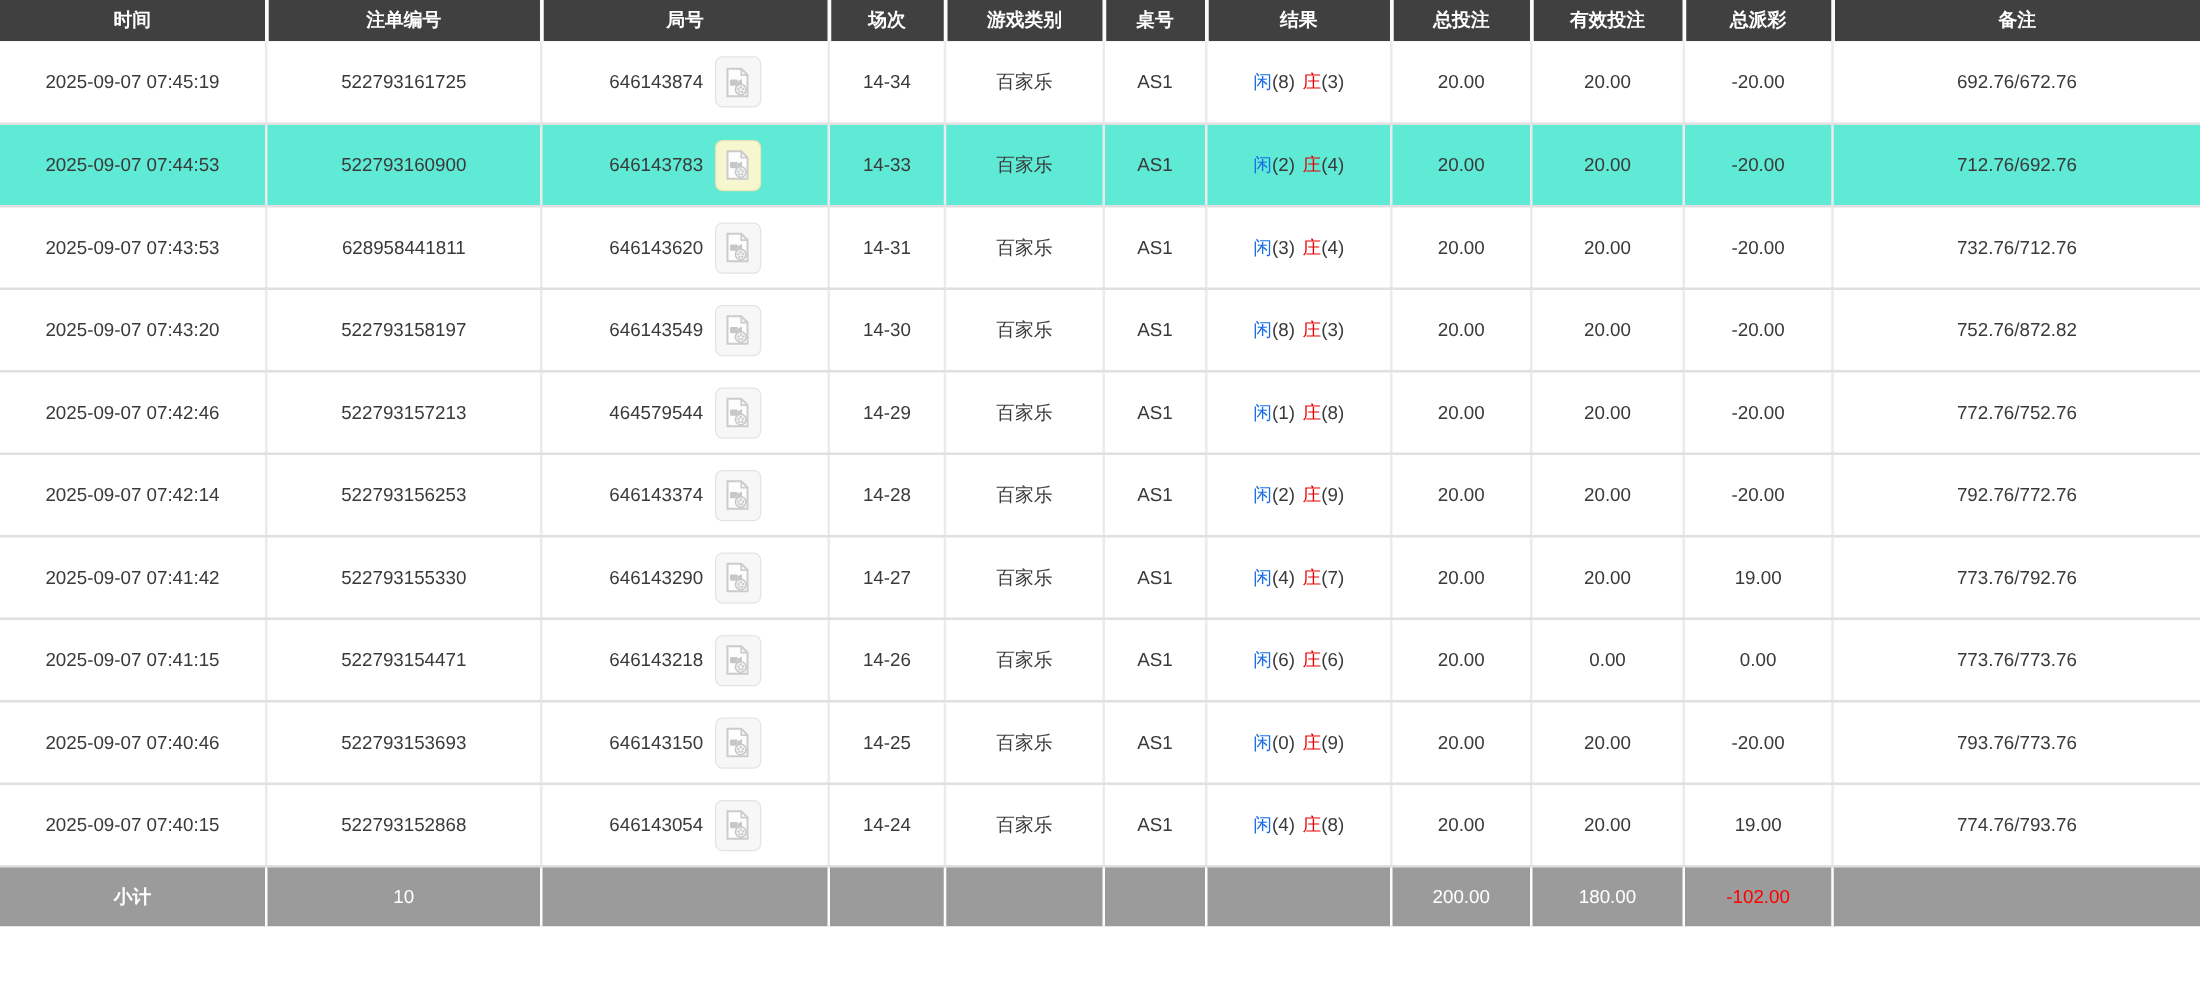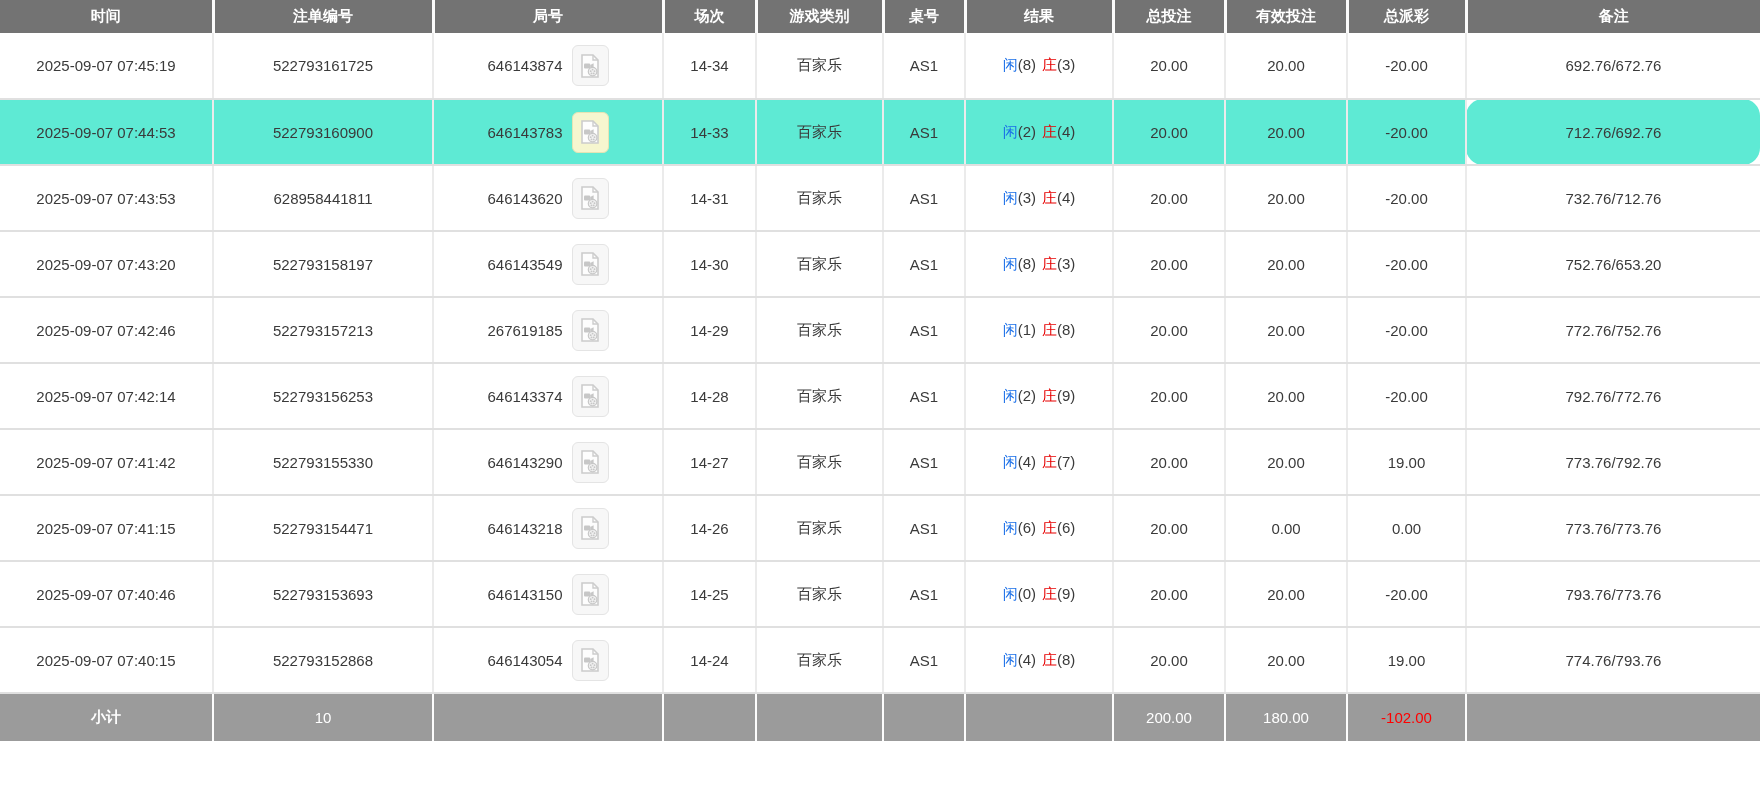--- a/index.html
+++ b/index.html
@@ -1,30 +1,30 @@
 <!DOCTYPE html>
 <html><head>
 <meta charset="utf-8">
 <style>
   html,body{margin:0;padding:0;background:#fff;overflow:hidden;}
   body{width:1760px;height:795px;font-family:"Liberation Sans",sans-serif;-webkit-font-smoothing:antialiased;}
   table{width:1760px;border-collapse:collapse;table-layout:fixed;}
   
   thead th{
-    background:#737373;color:#ffffff;font-size:15px;font-weight:bold;
+    background:#404040;color:#ffffff;font-size:15px;font-weight:bold;
     height:33px;padding:0;border-right:3px solid #fbfbfb;
   }
   thead th:last-child{border-right:none;}
   
   tbody tr.data-row{height:66px;padding-left:28px;}
   tbody tr.data-row td{
     background:#ffffff;color:#3a3a3a;font-size:15px;text-align:center;padding:0;
     border-right:2px solid #ebebeb;border-bottom:2px solid #e0e0e0;
   }
-  tbody tr.data-row td:last-child{border-right:none;border-radius:17px;}
+  tbody tr.data-row td:last-child{border-right:none;}
   tbody tr.highlighted td{background:#5eead4;}
   
   .round-wrap{display:flex;align-items:center;justify-content:center;gap:9px;}
   .video-btn{
     display:inline-flex;align-items:center;justify-content:center;
     width:37px;height:41px;border-radius:6px;background:#f7f7f7;
     border:1px solid #e4e4e4;cursor:pointer;padding:0;
   }
   tr.highlighted .video-btn{background:#f6f6cf;border-color:#e4e4b4;}
   .video-btn svg{display:block;}
@@ -178,29 +178,29 @@
             </button>
           </div>
         </td>
       <td>14-30</td>
       <td>百家乐</td>
       <td>AS1</td>
       <td><span class="res-p">闲</span><span>(8)</span><span class="res-gap"></span><span class="res-b">庄</span><span>(3)</span></td>
       <td class="bet-blue">20.00</td>
       <td>20.00</td>
       <td class="neg">-20.00</td>
-      <td>752.76/653.20</td>
+      <td>752.76/872.82</td>
     </tr>
 
     <tr class="data-row">
       <td>2025-09-07 07:42:46</td>
       <td>522793157213</td>
       <td>
           <div class="round-wrap">
-            <span>267619185</span>
+            <span>464579544</span>
             <button class="video-btn">
               <svg width="24" height="26" viewBox="0 0 24 26">
                 <use href="#vicon-shape"></use>
               </svg>
             </button>
           </div>
         </td>
       <td>14-29</td>
       <td>百家乐</td>
       <td>AS1</td>

